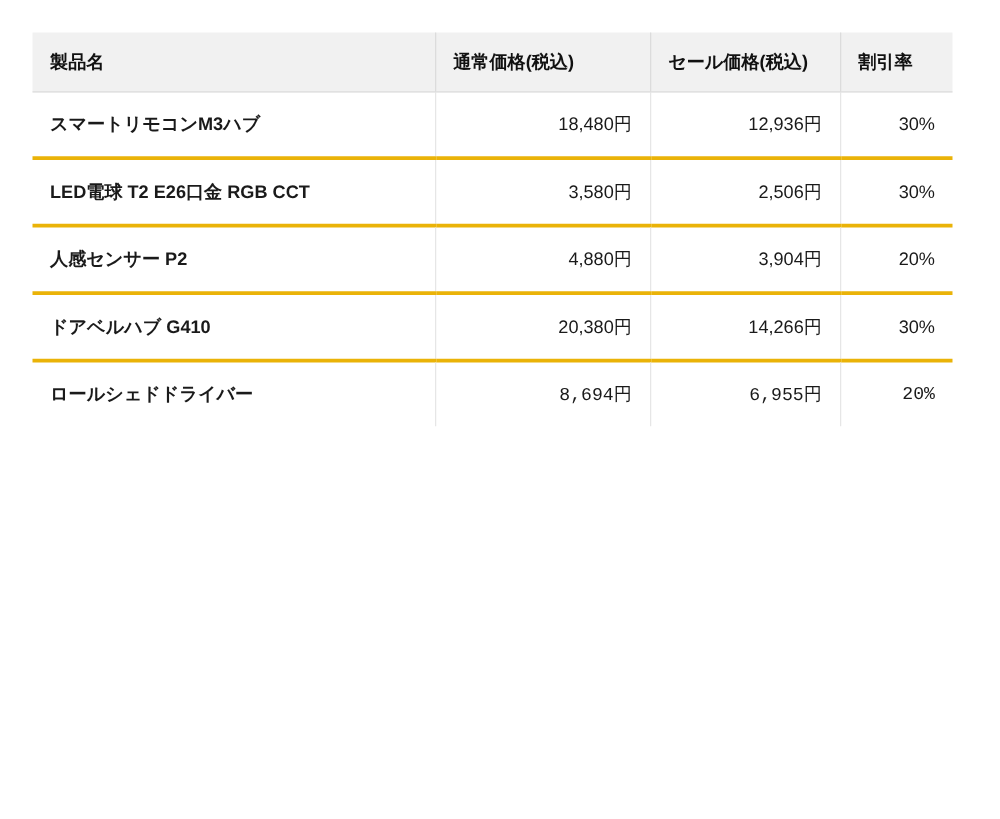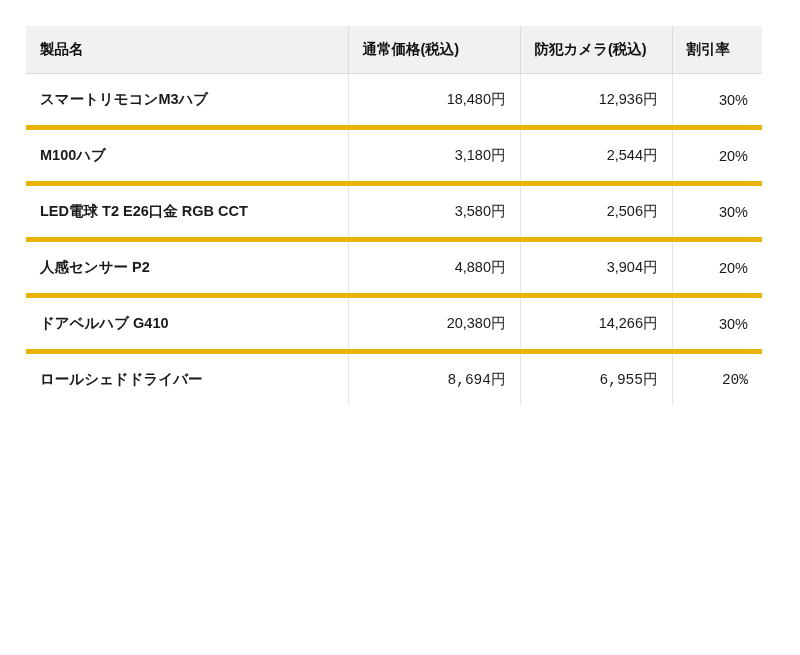--- a/index.html
+++ b/index.html
@@ -41,21 +41,21 @@
     border-right: 1px solid #dcdcdc;
     font-size: 14.5px;
     color: #111111;
     white-space: nowrap;
   }
   table.price-table thead th:last-child {
     border-right: none;
   }
   table.price-table tbody td {
     padding: 16px 14px;
-    border-bottom: 5px solid #eab308;
+    border-bottom: 3px solid #eab308;
     border-right: 1px solid #e6e6e6;
     vertical-align: middle;
     color: #1a1a1a;
     font-size: 14.5px;
     white-space: nowrap;
     overflow: hidden;
     text-overflow: ellipsis;
   }
   table.price-table tbody td:last-child {
     border-right: none;
@@ -80,36 +80,30 @@
     <colgroup>
       <col class="c-name">
       <col class="c-normal">
       <col class="c-sale">
       <col class="c-disc">
     </colgroup>
     <thead>
       <tr>
         <th>製品名</th>
         <th>通常価格(税込)</th>
-        <th>防犯カメラ(税込)</th>
+        <th>セール価格(税込)</th>
         <th>割引率</th>
       </tr>
     </thead>
     <tbody>
       <tr>
         <td class="name-cell">スマートリモコンM3ハブ</td>
         <td class="num-cell">18,480円</td>
         <td class="num-cell">12,936円</td>
         <td class="num-cell">30%</td>
-      </tr>
-      <tr>
-        <td class="name-cell">M100ハブ</td>
-        <td class="num-cell">3,180円</td>
-        <td class="num-cell">2,544円</td>
-        <td class="num-cell">20%</td>
       </tr>
       <tr>
         <td class="name-cell">LED電球 T2 E26口金 RGB CCT</td>
         <td class="num-cell">3,580円</td>
         <td class="num-cell">2,506円</td>
         <td class="num-cell">30%</td>
       </tr>
       <tr>
         <td class="name-cell">人感センサー P2</td>
         <td class="num-cell">4,880円</td>

